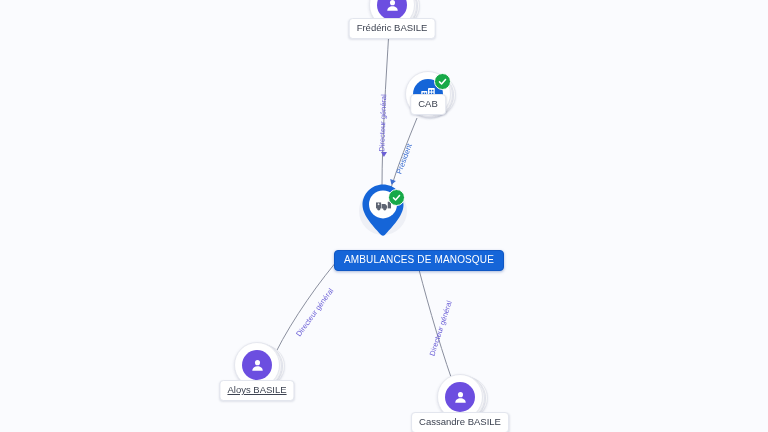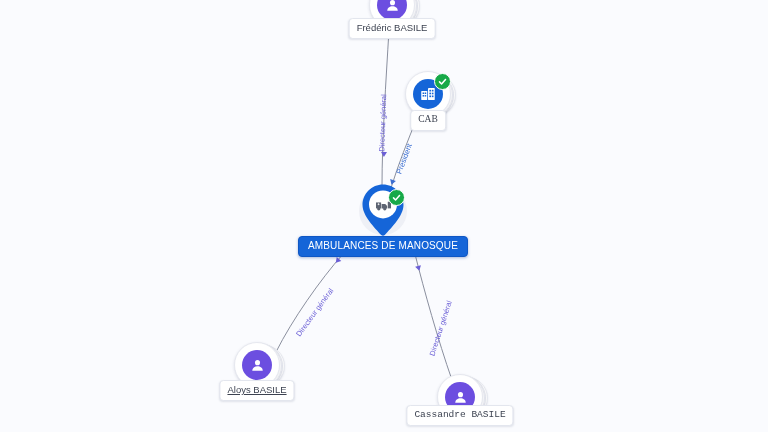--- a/index.html
+++ b/index.html
@@ -205,21 +205,21 @@
                 <rect x="17.1" y="14" width="2.2" height="2.2" fill="#1565d8"></rect>
               </svg>
             </div>
           </div>
         </div>
         <div class="check-badge" style="left: 50%; top: 50%; margin-left: 6px; margin-top: -21px;">
           <svg width="9" height="9" viewBox="0 0 24 24" fill="none" stroke="#ffffff" stroke-width="4" stroke-linecap="round" stroke-linejoin="round">
             <polyline points="4,13 9.5,18.5 20,6.5"></polyline>
           </svg>
         </div>
-        <div class="node-label" style="top: 16px; font-family: Liberation Serif, serif;">CAB</div>
+        <div class="node-label" style="top: 0;">CAB</div>
       </div>
       <div class="node" style="left: 383px; top: 211px;">
         <div class="pin-halo"></div>
         <div class="pin-wrap">
           <svg width="44" height="54" viewBox="0 0 44 54">
             <path d="M22 1.5 C10.7 1.5 1.5 10.7 1.5 22 C1.5 33 14 45 20.2 52 C21.2 53.1 22.8 53.1 23.8 52 C30 45 42.5 33 42.5 22 C42.5 10.7 33.3 1.5 22 1.5 Z" fill="#1565d8"></path>
             <circle cx="22" cy="21.5" r="14" fill="#ffffff"></circle>
           </svg>
           <div style="position: absolute; left: 0px; top: 0px; width: 44px; height: 43px; display: flex; align-items: center; justify-content: center;">
             <svg width="19" height="19" viewBox="0 0 24 24" fill="#5d6472">
@@ -231,21 +231,21 @@
               <rect x="4.6" y="11.3" width="2.4" height="0.9" fill="#ffffff"></rect>
               <rect x="5.4" y="10.5" width="0.9" height="2.4" fill="#ffffff"></rect>
             </svg>
           </div>
         </div>
         <div class="check-badge" style="left: 50%; top: 50%; margin-left: 5px; margin-top: -22px;">
           <svg width="9" height="9" viewBox="0 0 24 24" fill="none" stroke="#ffffff" stroke-width="4" stroke-linecap="round" stroke-linejoin="round">
             <polyline points="4,13 9.5,18.5 20,6.5"></polyline>
           </svg>
         </div>
-        <div class="node-label selected" style="top: 25px;">AMBULANCES DE MANOSQUE</div>
+        <div class="node-label selected" style="top: 39px; margin-left: 36px;">AMBULANCES DE MANOSQUE</div>
       </div>
       <div class="node" style="left: 257px; top: 365px;">
         <div class="node-stack">
           <div class="stack-card s3"></div>
           <div class="stack-card s2"></div>
           <div class="stack-card s1"></div>
           <div class="node-disc">
             <div class="avatar-circle" style="background: rgb(108, 78, 224);">
               <svg width="17" height="17" viewBox="0 0 24 24" fill="#ffffff">
                 <circle cx="12" cy="8" r="3.6"></circle>
@@ -263,21 +263,21 @@
           <div class="stack-card s1"></div>
           <div class="node-disc">
             <div class="avatar-circle" style="background: rgb(108, 78, 224);">
               <svg width="17" height="17" viewBox="0 0 24 24" fill="#ffffff">
                 <circle cx="12" cy="8" r="3.6"></circle>
                 <path d="M4.6 19.4c0-4 3.4-6.2 7.4-6.2s7.4 2.2 7.4 6.2z"></path>
               </svg>
             </div>
           </div>
         </div>
-        <div class="node-label" style="top: 8px; font-family: Liberation Mono, monospace;">Cassandre BASILE</div>
+        <div class="node-label" style="top: 15px;">Cassandre BASILE</div>
       </div>
     </div>
   <div id="edge-label-layer">
       <div class="edge-label" style="left: 382px; top: 148px; color: rgb(107, 95, 214); transform: rotate(-88deg);">Directeur général</div>
       <div class="edge-label blue" style="left: 399px; top: 170px; color: rgb(61, 111, 208); transform: rotate(-70deg);">Président</div>
       <div class="edge-label" style="left: 298px; top: 332px; color: rgb(107, 95, 214); transform: rotate(-54deg);">Directeur général</div>
       <div class="edge-label" style="left: 432px; top: 352px; color: rgb(107, 95, 214); transform: rotate(-72deg);">Directeur général</div>
     </div>
 
 </div>

